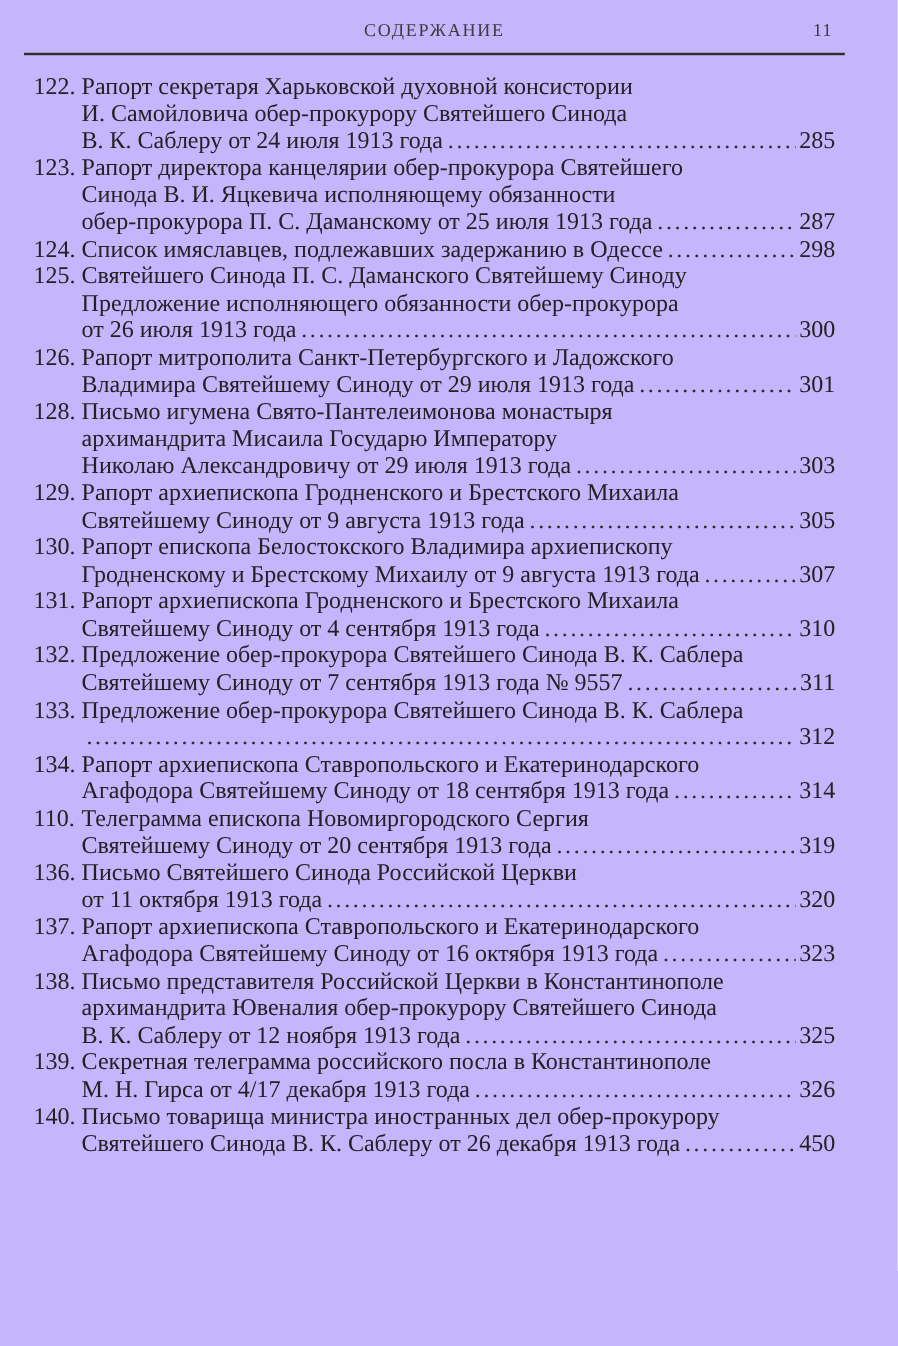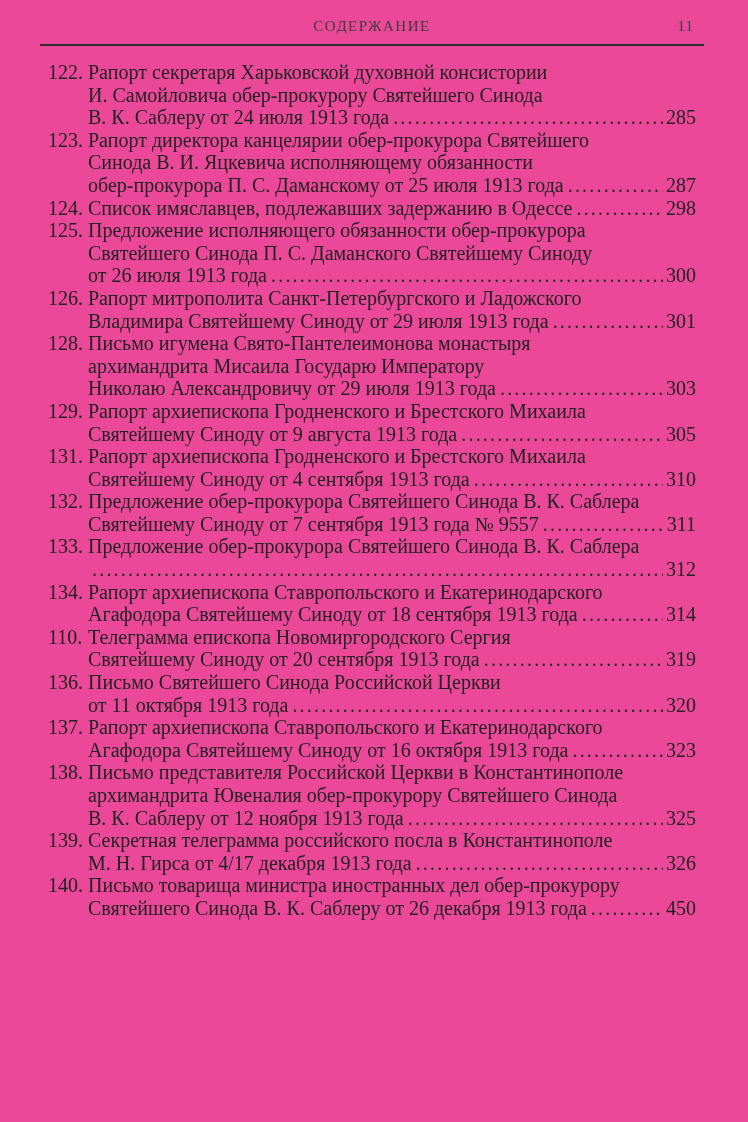--- a/index.html
+++ b/index.html
@@ -9,22 +9,22 @@
   }
   body {
     width: 748px;
     height: 1122px;
     overflow: hidden;
   }
   .page {
     box-sizing: border-box;
     width: 748px;
     height: 1122px;
-    background: #ec4899;
-    padding: 18px 52px 0 48px;
+    background: #c4b5fd;
+    padding: 18px 52px 0 28px;
     font-family: "Liberation Serif", "DejaVu Serif", serif;
     color: #222222;
   }
   
   .running-head {
     position: relative;
     height: 20px;
     font-size: 15px;
     letter-spacing: 1.5px;
     color: #3c3c3c;
@@ -140,26 +140,26 @@
             <span class="txt">Список имяславцев, подлежавших задержанию в Одессе</span>
             <span class="dots"></span>
             <span class="pg">298</span>
           </span>
         </span>
       </div>
       <div class="entry">
         <span class="num">125.</span>
         <span class="body">
           <span class="line">
+            <span class="txt">Святейшего Синода П. С. Даманского Святейшему Синоду</span>
+          </span>
+          <span class="line">
             <span class="txt">Предложение исполняющего обязанности обер-прокурора</span>
           </span>
           <span class="line">
-            <span class="txt">Святейшего Синода П. С. Даманского Святейшему Синоду</span>
-          </span>
-          <span class="line">
             <span class="txt">от 26 июля 1913 года</span>
             <span class="dots"></span>
             <span class="pg">300</span>
           </span>
         </span>
       </div>
       <div class="entry">
         <span class="num">126.</span>
         <span class="body">
           <span class="line">
@@ -191,20 +191,33 @@
       <div class="entry">
         <span class="num">129.</span>
         <span class="body">
           <span class="line">
             <span class="txt">Рапорт архиепископа Гродненского и Брестского Михаила</span>
           </span>
           <span class="line">
             <span class="txt">Святейшему Синоду от 9 августа 1913 года</span>
             <span class="dots"></span>
             <span class="pg">305</span>
+          </span>
+        </span>
+      </div>
+      <div class="entry">
+        <span class="num">130.</span>
+        <span class="body">
+          <span class="line">
+            <span class="txt">Рапорт епископа Белостокского Владимира архиепископу</span>
+          </span>
+          <span class="line">
+            <span class="txt">Гродненскому и Брестскому Михаилу от 9 августа 1913 года</span>
+            <span class="dots"></span>
+            <span class="pg">307</span>
           </span>
         </span>
       </div>
       <div class="entry">
         <span class="num">131.</span>
         <span class="body">
           <span class="line">
             <span class="txt">Рапорт архиепископа Гродненского и Брестского Михаила</span>
           </span>
           <span class="line">

